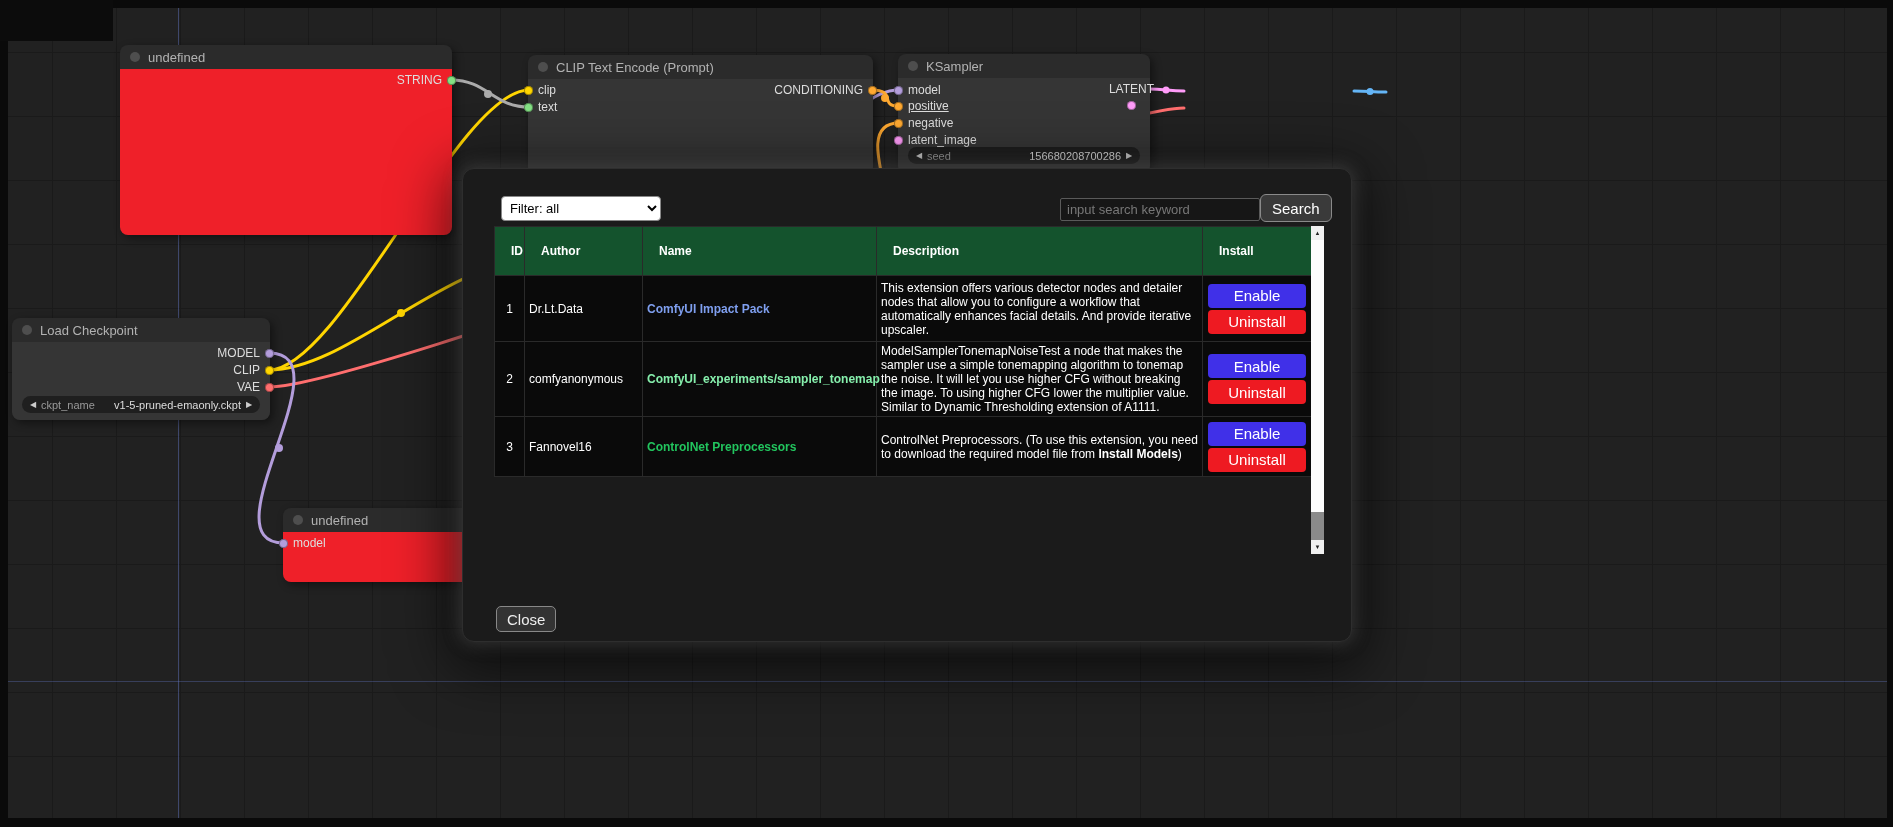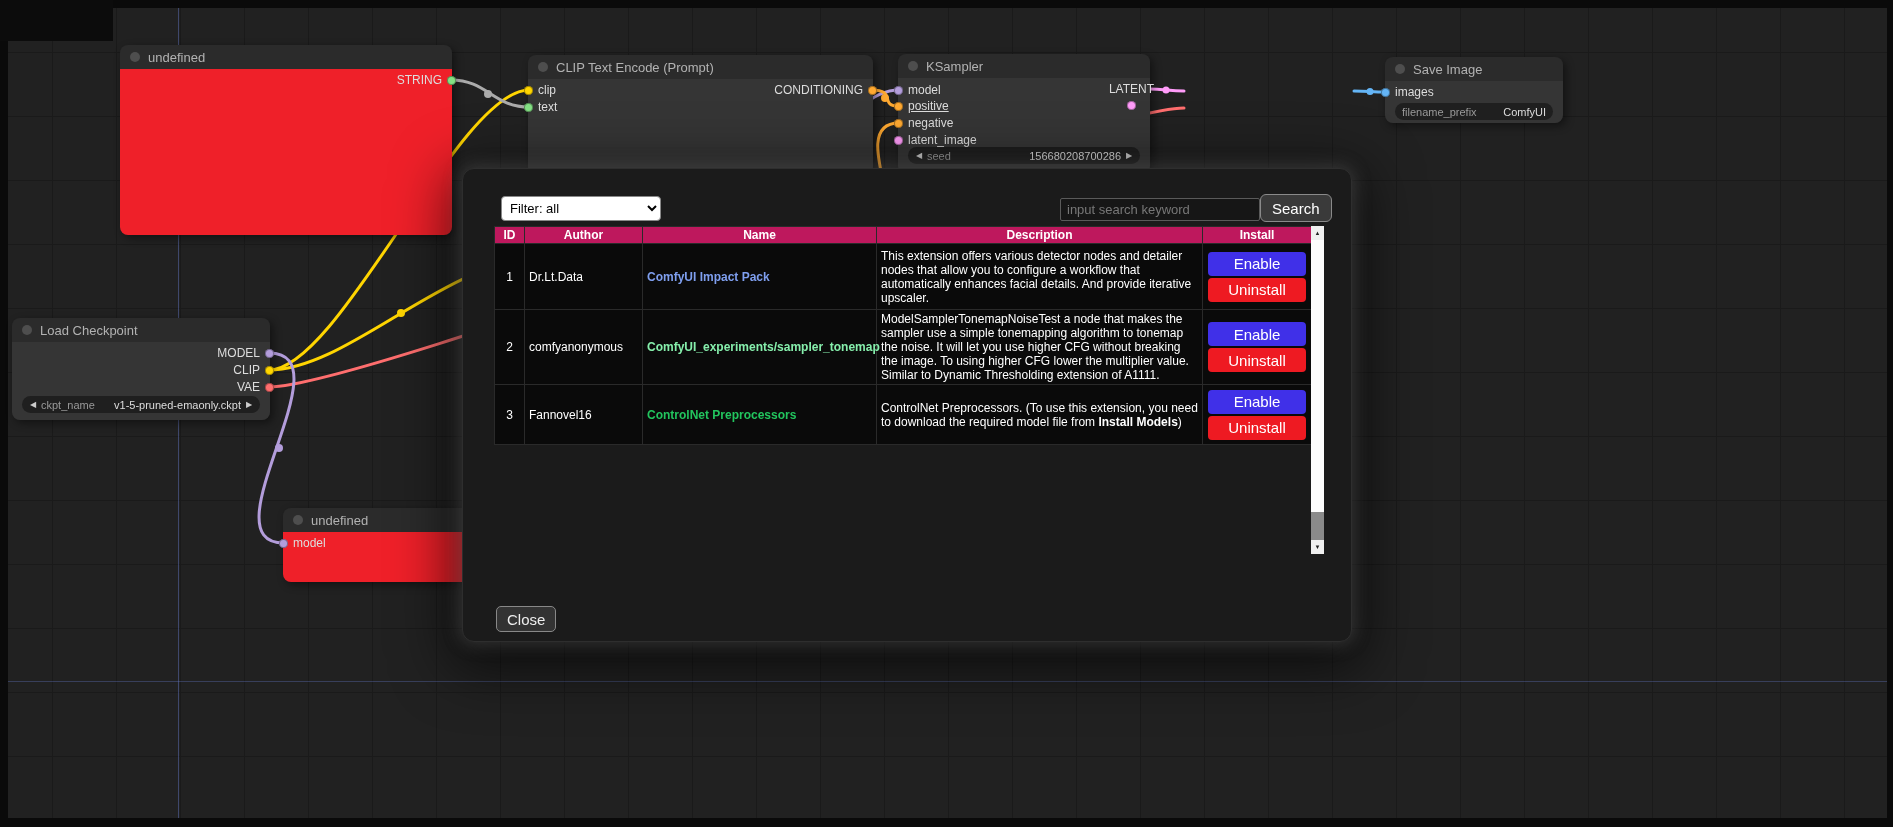--- a/index.html
+++ b/index.html
@@ -42,22 +42,22 @@
     font-family:"Liberation Sans", sans-serif;}
   #search-input::placeholder{color:#777;}
   #search-button{position:absolute;left:797px;top:25px;height:28px;padding:0 11px;background:#3a3a3a;
     border:1px solid #8a8a8a;border-radius:6px;color:#fff;font-size:15px;cursor:pointer;
     font-family:"Liberation Sans", sans-serif;}
   #close-button{position:absolute;left:33px;top:437px;height:26px;padding:0 10px;background:#333;
     border:1px solid #888;border-radius:5px;color:#eee;font-size:15px;cursor:pointer;
     font-family:"Liberation Sans", sans-serif;}
   #table-wrap{position:absolute;left:31px;top:57px;width:830px;height:328px;}
   table.ext{border-collapse:collapse;table-layout:fixed;width:817px;}
-  table.ext th{background:#be185d;color:#fff;font-size:12px;font-weight:bold;height:16px;padding:0;
-    border:1px solid #2a2a2a;text-align:center;}
+  table.ext th{background:#14532d;color:#fff;font-size:12px;font-weight:bold;height:16px;padding:16px;
+    border:1px solid #2a2a2a;text-align:left;}
   table.ext td{background:#0a0a0a;border:1px solid #2a2a2a;color:#fff;font-size:12px;
     padding:2px 4px;vertical-align:middle;}
   td.c-id{text-align:center;color:#eee;}
   td.c-author{color:#eee;font-size:12.5px;}
   a.name-link{font-weight:bold;font-size:12px;text-decoration:none;}
   td.c-desc{line-height:14px;}
   td.c-install{text-align:center;padding:2px 0;}
   .inst-btn{display:block;width:98px;height:24px;margin:2px auto;border:none;border-radius:4px;
     color:#fff;font-size:15px;cursor:pointer;font-family:"Liberation Sans", sans-serif;}
   
@@ -160,36 +160,20 @@
       <div class="widget" style="top:69px;">
         <span class="arrow">◀</span>
         <span class="wname">seed</span>
         <span class="wvalue">156680208700286</span>
         <span class="arrow">▶</span>
       </div>
     </div>
   </div>
 
 
-  <div class="node" style="left:1385px;top:57px;width:178px;height:66px;">
-    <div class="node-title">
-      <span class="tdot"></span>
-      <span>Save Image</span>
-    </div>
-    <div class="node-body">
-      <div class="slot in" style="top:4px;">
-        <span class="dot" style="background: rgb(100, 181, 246);"></span>
-        <span>images</span>
-      </div>
-      <div class="widget" style="top:22px;">
-        <span class="wname">filename_prefix</span>
-        <span class="wvalue">ComfyUI</span>
-      </div>
-    </div>
-  </div>
 
   <div class="node" style="left:12px;top:318px;width:258px;height:102px;">
     <div class="node-title">
       <span class="tdot"></span>
       <span>Load Checkpoint</span>
     </div>
     <div class="node-body">
       <div class="slot out" style="top:4px;">
         <span>MODEL</span>
         <span class="dot" style="background: rgb(179, 157, 219);"></span>

